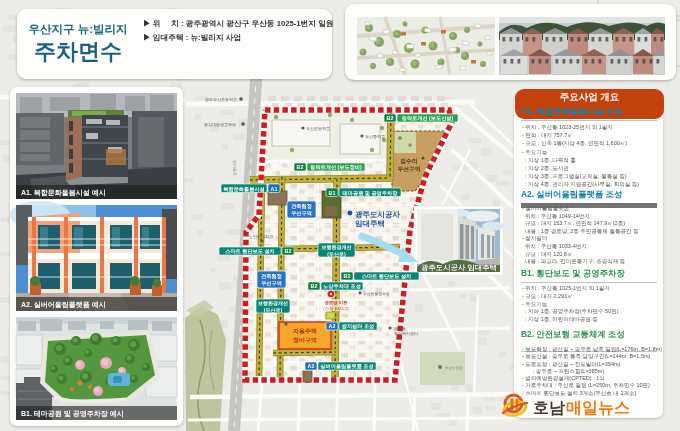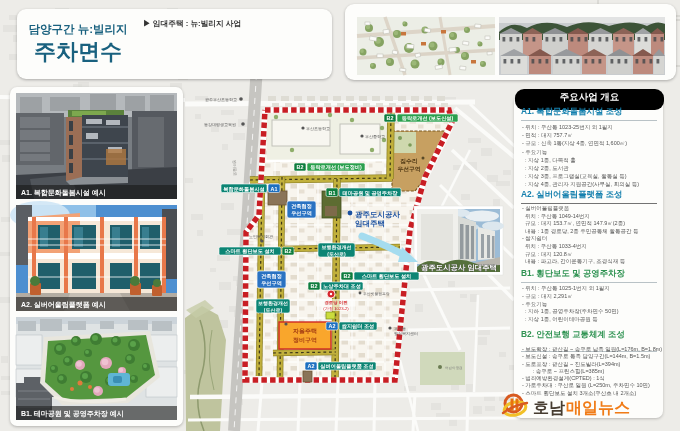--- a/index.html
+++ b/index.html
@@ -384,24 +384,25 @@
     <text x="394" y="330" font-size="4" fill="#555">우산동</text>
 <text x="394" y="335" font-size="4" fill="#555">행정복지센터</text>
 <circle cx="530" cy="290" r="1.6" fill="#555"></circle>
     <text x="534" y="292" font-size="4" fill="#555">금호타이어</text>
 <circle cx="360" cy="293" r="1.4" fill="#555"></circle>
     <text x="363" y="295" font-size="3.8" fill="#555">우산빗물펌프장</text>
 </svg>
 
 <div class="abs" style="left:17px;top:9px;width:315px;height:70px;background:#fdfdfb;border-radius:9px;box-shadow:0 1px 3px rgba(0,0,0,.28);"></div>
 
-<div class="abs" style="left:17px;top:22px;width:122px;text-align:center;color:#19617f;font-weight:bold;font-size:11.5px;letter-spacing:0px;">담양구간 뉴:빌리지</div>
+<div class="abs" style="left:17px;top:22px;width:122px;text-align:center;color:#19617f;font-weight:bold;font-size:11.5px;letter-spacing:0px;">우산지구 뉴:빌리지</div>
 <div class="abs" style="left:17px;top:37px;width:122px;text-align:center;color:#19617f;font-weight:bold;font-size:22px;letter-spacing:0px;">주차면수</div>
 
 <div class="abs" style="left:143px;top:17px;width:192px;font-size:7.7px;font-weight:bold;color:#333;line-height:14.4px;white-space:nowrap;">
+    <div>▶ 위&nbsp;&nbsp;&nbsp;&nbsp;&nbsp;치 : 광주광역시 광산구 우산동 1025-1번지 일원</div>
     <div>▶ 임대주택 : 뉴:빌리지 사업</div>
   </div>
 
 <div class="abs" style="left:345px;top:4px;width:331px;height:76px;background:#fdfdfb;border-radius:9px;box-shadow:0 1px 3px rgba(0,0,0,.28);">
 <svg width="331" height="76" viewBox="0 0 331 76">
 
 <g>
         <rect x="12" y="13" width="138" height="58" fill="#eceee6"></rect>
 <path d="M12 32 L150 22" stroke="#ddd5c8" stroke-width="4" fill="none"></path>
 <path d="M40 13 L60 71" stroke="#ddd5c8" stroke-width="3.5" fill="none"></path>
@@ -720,35 +721,35 @@
           <circle cx="62" cy="302" r="2"></circle>
         </g>
 <path d="M44 310 Q70 318 116 312" stroke="#f0ede4" stroke-width="3" fill="none"></path>
 <rect x="6" y="319" width="161" height="14" fill="rgba(25,25,25,0.6)"></rect>
 <text x="11" y="329" font-size="7" font-weight="bold" fill="#fff">B1. 테마공원 및 공영주차장 예시</text>
       </g>
 </svg></div>
 
 <div class="abs" style="left:514px;top:95px;width:149px;height:323px;background:#fdfdfb;border-radius:7px;box-shadow:0 1px 3px rgba(0,0,0,.22);"></div>
 
-<div class="abs" style="left:515px;top:89px;width:149px;height:21px;background:#000000;border-radius:9px;color:#fff;font-size:9.5px;font-weight:bold;text-align:center;line-height:15px;">주요사업 개요</div>
+<div class="abs" style="left:515px;top:89px;width:149px;height:30px;background:#c2410c;border-radius:9px;color:#fff;font-size:9.5px;font-weight:bold;text-align:center;line-height:15px;">주요사업 개요</div>
 
 <div class="abs" style="left:521px;top:106px;width:136px;font-size:8.4px;font-weight:bold;color:#1580ae;border-bottom:1px solid #b9c2c6;padding-bottom:2.5px;">A1. 복합문화돌봄시설 조성</div>
 <div class="abs" style="left:522px;top:123px;width:138px;font-size:5.5px;color:#555;line-height:8.2px;white-space:nowrap;">
     <div>- 위치 : 우산동 1023-25번지 외 1필지</div>
     <div>- 면적 : 대지 757.7㎡</div>
     <div>- 규모 : 신축 1동(지상 4층, 연면적 1,600㎡)</div>
     <div>- 주요기능</div>
     <div>&nbsp;&nbsp;: 지상 1층, 다목적 홀</div>
     <div>&nbsp;&nbsp;: 지상 2층, 도서관</div>
     <div>&nbsp;&nbsp;: 지상 3층, 프로그램실(교육실, 활동실 등)</div>
     <div>&nbsp;&nbsp;: 지상 4층, 관리자 지원공간(사무실, 회의실 등)</div>
   </div>
 
-<div class="abs" style="left:521px;top:189px;width:136px;font-size:8.4px;font-weight:bold;color:#1580ae;border-bottom:1px solid #737373;padding-bottom:2.5px;">A2. 실버어울림플랫폼 조성</div>
+<div class="abs" style="left:521px;top:189px;width:136px;font-size:8.4px;font-weight:bold;color:#1580ae;border-bottom:5px solid #737373;padding-bottom:2.5px;">A2. 실버어울림플랫폼 조성</div>
 <div class="abs" style="left:522px;top:205px;width:138px;font-size:5.5px;color:#555;line-height:7.6px;white-space:nowrap;">
     <div>- 실버어울림플랫폼</div>
     <div>&nbsp;&nbsp;위치 : 우산동 1049-14번지</div>
     <div>&nbsp;&nbsp;규모 : 대지 153.7㎡, 연면적 147.9㎡(2층)</div>
     <div>&nbsp;&nbsp;내용 : 1층 경로당, 2층 주민공동체 활동공간 등</div>
     <div>- 쌈지쉼터</div>
     <div>&nbsp;&nbsp;위치 : 우산동 1033-4번지</div>
     <div>&nbsp;&nbsp;규모 : 대지 120.8㎡</div>
     <div>&nbsp;&nbsp;내용 : 파고라, 간이운동기구, 조경식재 등</div>
   </div>

